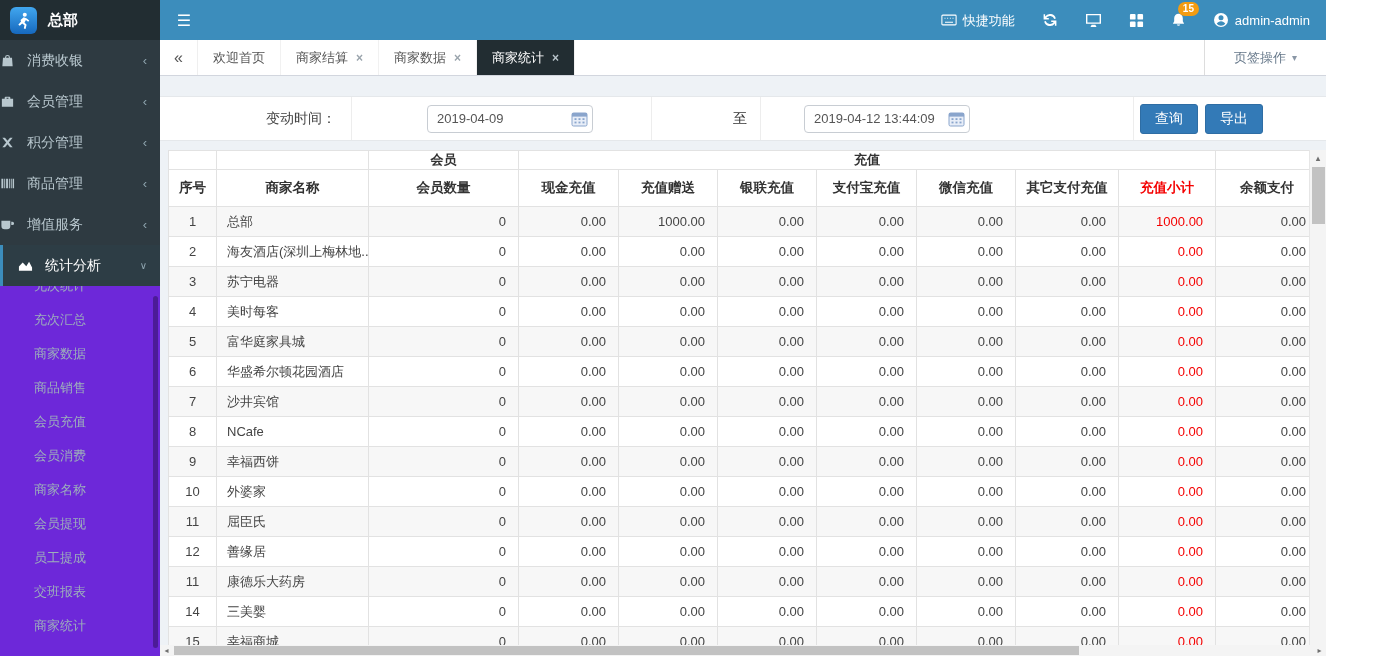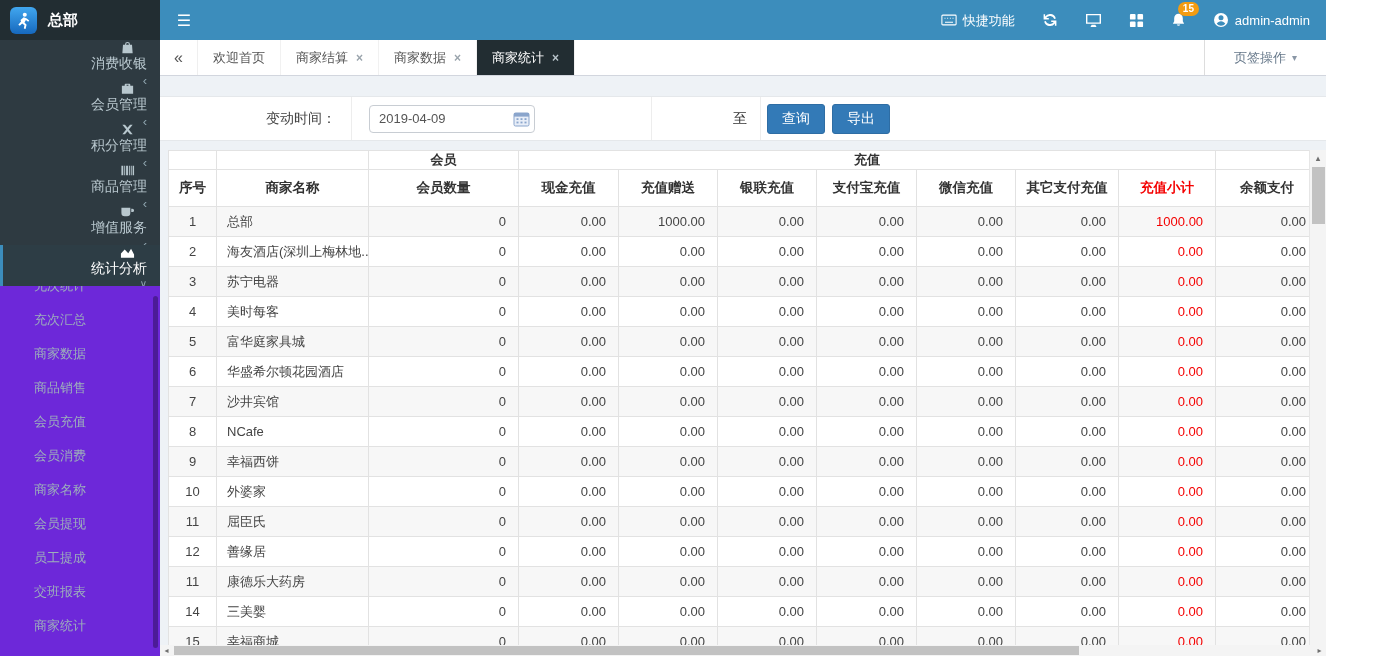--- a/index.html
+++ b/index.html
@@ -7,22 +7,22 @@
     font-family:"Liberation Sans","DejaVu Sans",sans-serif; }
   .app { display:flex; width:1326px; height:656px; background:#eef2f6;border-radius:13px; }
 
   
   .sidebar { width:160px; min-width:160px; background:#2e3a41; display:flex; flex-direction:column; }
   .logo { height:40px; background:#222d32; display:flex; align-items:center; padding-left:10px; gap:11px;
     color:#fff; font-weight:bold; font-size:15px; cursor:pointer; }
   .logo-badge { width:27px; height:27px; border-radius:6px; background:linear-gradient(#41a7ef,#1668bd);
     display:flex; align-items:center; justify-content:center; }
   .menu { flex:1; display:flex; flex-direction:column; overflow:hidden; }
-  .mi { height:41px; min-height:41px; display:flex; align-items:flex-end; padding:0 13px 0 0;
-    font-size:14px; color:#b8c7ce; cursor:pointer;flex-direction:column; }
+  .mi { height:41px; min-height:41px; display:flex; align-items:center; padding:0 13px 0 0;
+    font-size:14px; color:#b8c7ce; cursor:pointer; }
   .mi .ic { width:17px; margin-right:10px; display:flex; align-items:center; }
   .mi .lbl { flex:1; }
   .mi .chev { font-size:13px; color:#8ea4ae; }
   .mi .chev.down { font-size:10px; }
   .mi.active { border-left:3px solid #3c8dbc; padding-left:15px; background:#2d3d45; color:#fff; }
   .submenu { position:relative; background:#6d28d9; flex:1; overflow:hidden; }
   .submenu-list { margin-top:-17px; }
   .smi { height:34px; line-height:34px; padding-left:34px; font-size:13px; color:#9db0ba; cursor:pointer;
     white-space:nowrap; }
   .side-scroll { position:absolute; top:10px; bottom:8px; right:2px; width:5px; border-radius:3px;
@@ -52,21 +52,21 @@
     border-left:1px solid #ddd; display:flex; align-items:center; justify-content:center; gap:6px;
     color:#66788a; font-size:13px; cursor:pointer; }
   .tab-ops .caret { font-size:10px; color:#8a97a6; }
 
   
   .content { flex:1; position:relative; padding-top:20px; min-height:0; }
   .filter { height:45px; background:#fff; border-top:1px solid #e5e8eb; border-bottom:1px solid #e5e8eb;
     display:flex; align-items:stretch; }
   .fcell { display:flex; align-items:center; border-right:1px solid #ededed; }
   .fc-label { width:192px; justify-content:flex-end; padding-right:15px; font-size:14px; color:#444; }
-  .fc-input1 { width:300px; padding-left:17px; }
+  .fc-input1 { width:300px; padding-left:17px;justify-content:center; }
   .fc-zhi { width:109px; justify-content:flex-end; padding-right:13px; font-size:14px; color:#333; }
   .fc-input2 { width:373px; padding-left:43px; }
   .fc-btns { flex:1; border-right:none; padding-left:6px; gap:7px; }
   .dinput { position:relative; width:166px; height:28px; }
   .dinput input { width:166px; height:28px; border:1px solid #c8cdd3; border-radius:4px;
     padding:0 28px 0 9px; font-size:13px; color:#555; font-family:inherit; outline:none; background:#fff; }
   .dinput .cal { position:absolute; right:5px; top:6px; cursor:pointer; line-height:0; }
   .btn { height:30px; padding:0 14px; background:#337ab7; border:1px solid #2e6da4; border-radius:3px;
     color:#fff; font-size:14px; display:flex; align-items:center; cursor:pointer; font-family:inherit; }
 
@@ -280,20 +280,39 @@
                     <rect x="11.5" y="7.2" width="2" height="1.8"></rect>
                     <rect x="3.5" y="10.6" width="2" height="1.8"></rect>
                     <rect x="7.5" y="10.6" width="2" height="1.8"></rect>
                     <rect x="11.5" y="10.6" width="2" height="1.8"></rect>
                   </g>
                 </svg>
             </span>
           </span>
         </div>
         <div class="fcell fc-zhi">至</div>
+        <div class="fcell fc-input2">
+          <span class="dinput">
+            <input type="text" readonly="" value="2019-04-12 13:44:09" style="">
+            <span class="cal">
+              <svg width="17" height="16" viewBox="0 0 17 16">
+                  <rect x="1" y="2" width="15" height="13" rx="1.5" fill="#e8eef8" stroke="#8aa5cc"></rect>
+                  <rect x="1" y="2" width="15" height="3.6" fill="#8aa5cc"></rect>
+                  <g fill="#8aa5cc">
+                    <rect x="3.5" y="7.2" width="2" height="1.8"></rect>
+                    <rect x="7.5" y="7.2" width="2" height="1.8"></rect>
+                    <rect x="11.5" y="7.2" width="2" height="1.8"></rect>
+                    <rect x="3.5" y="10.6" width="2" height="1.8"></rect>
+                    <rect x="7.5" y="10.6" width="2" height="1.8"></rect>
+                    <rect x="11.5" y="10.6" width="2" height="1.8"></rect>
+                  </g>
+                </svg>
+            </span>
+          </span>
+        </div>
         <div class="fcell fc-btns">
           <button class="btn">查询</button>
           <button class="btn">导出</button>
         </div>
       </div>
 
       <div class="table-zone">
         <div class="tbl-clip">
           <table id="merchant-table">
               <colgroup>

